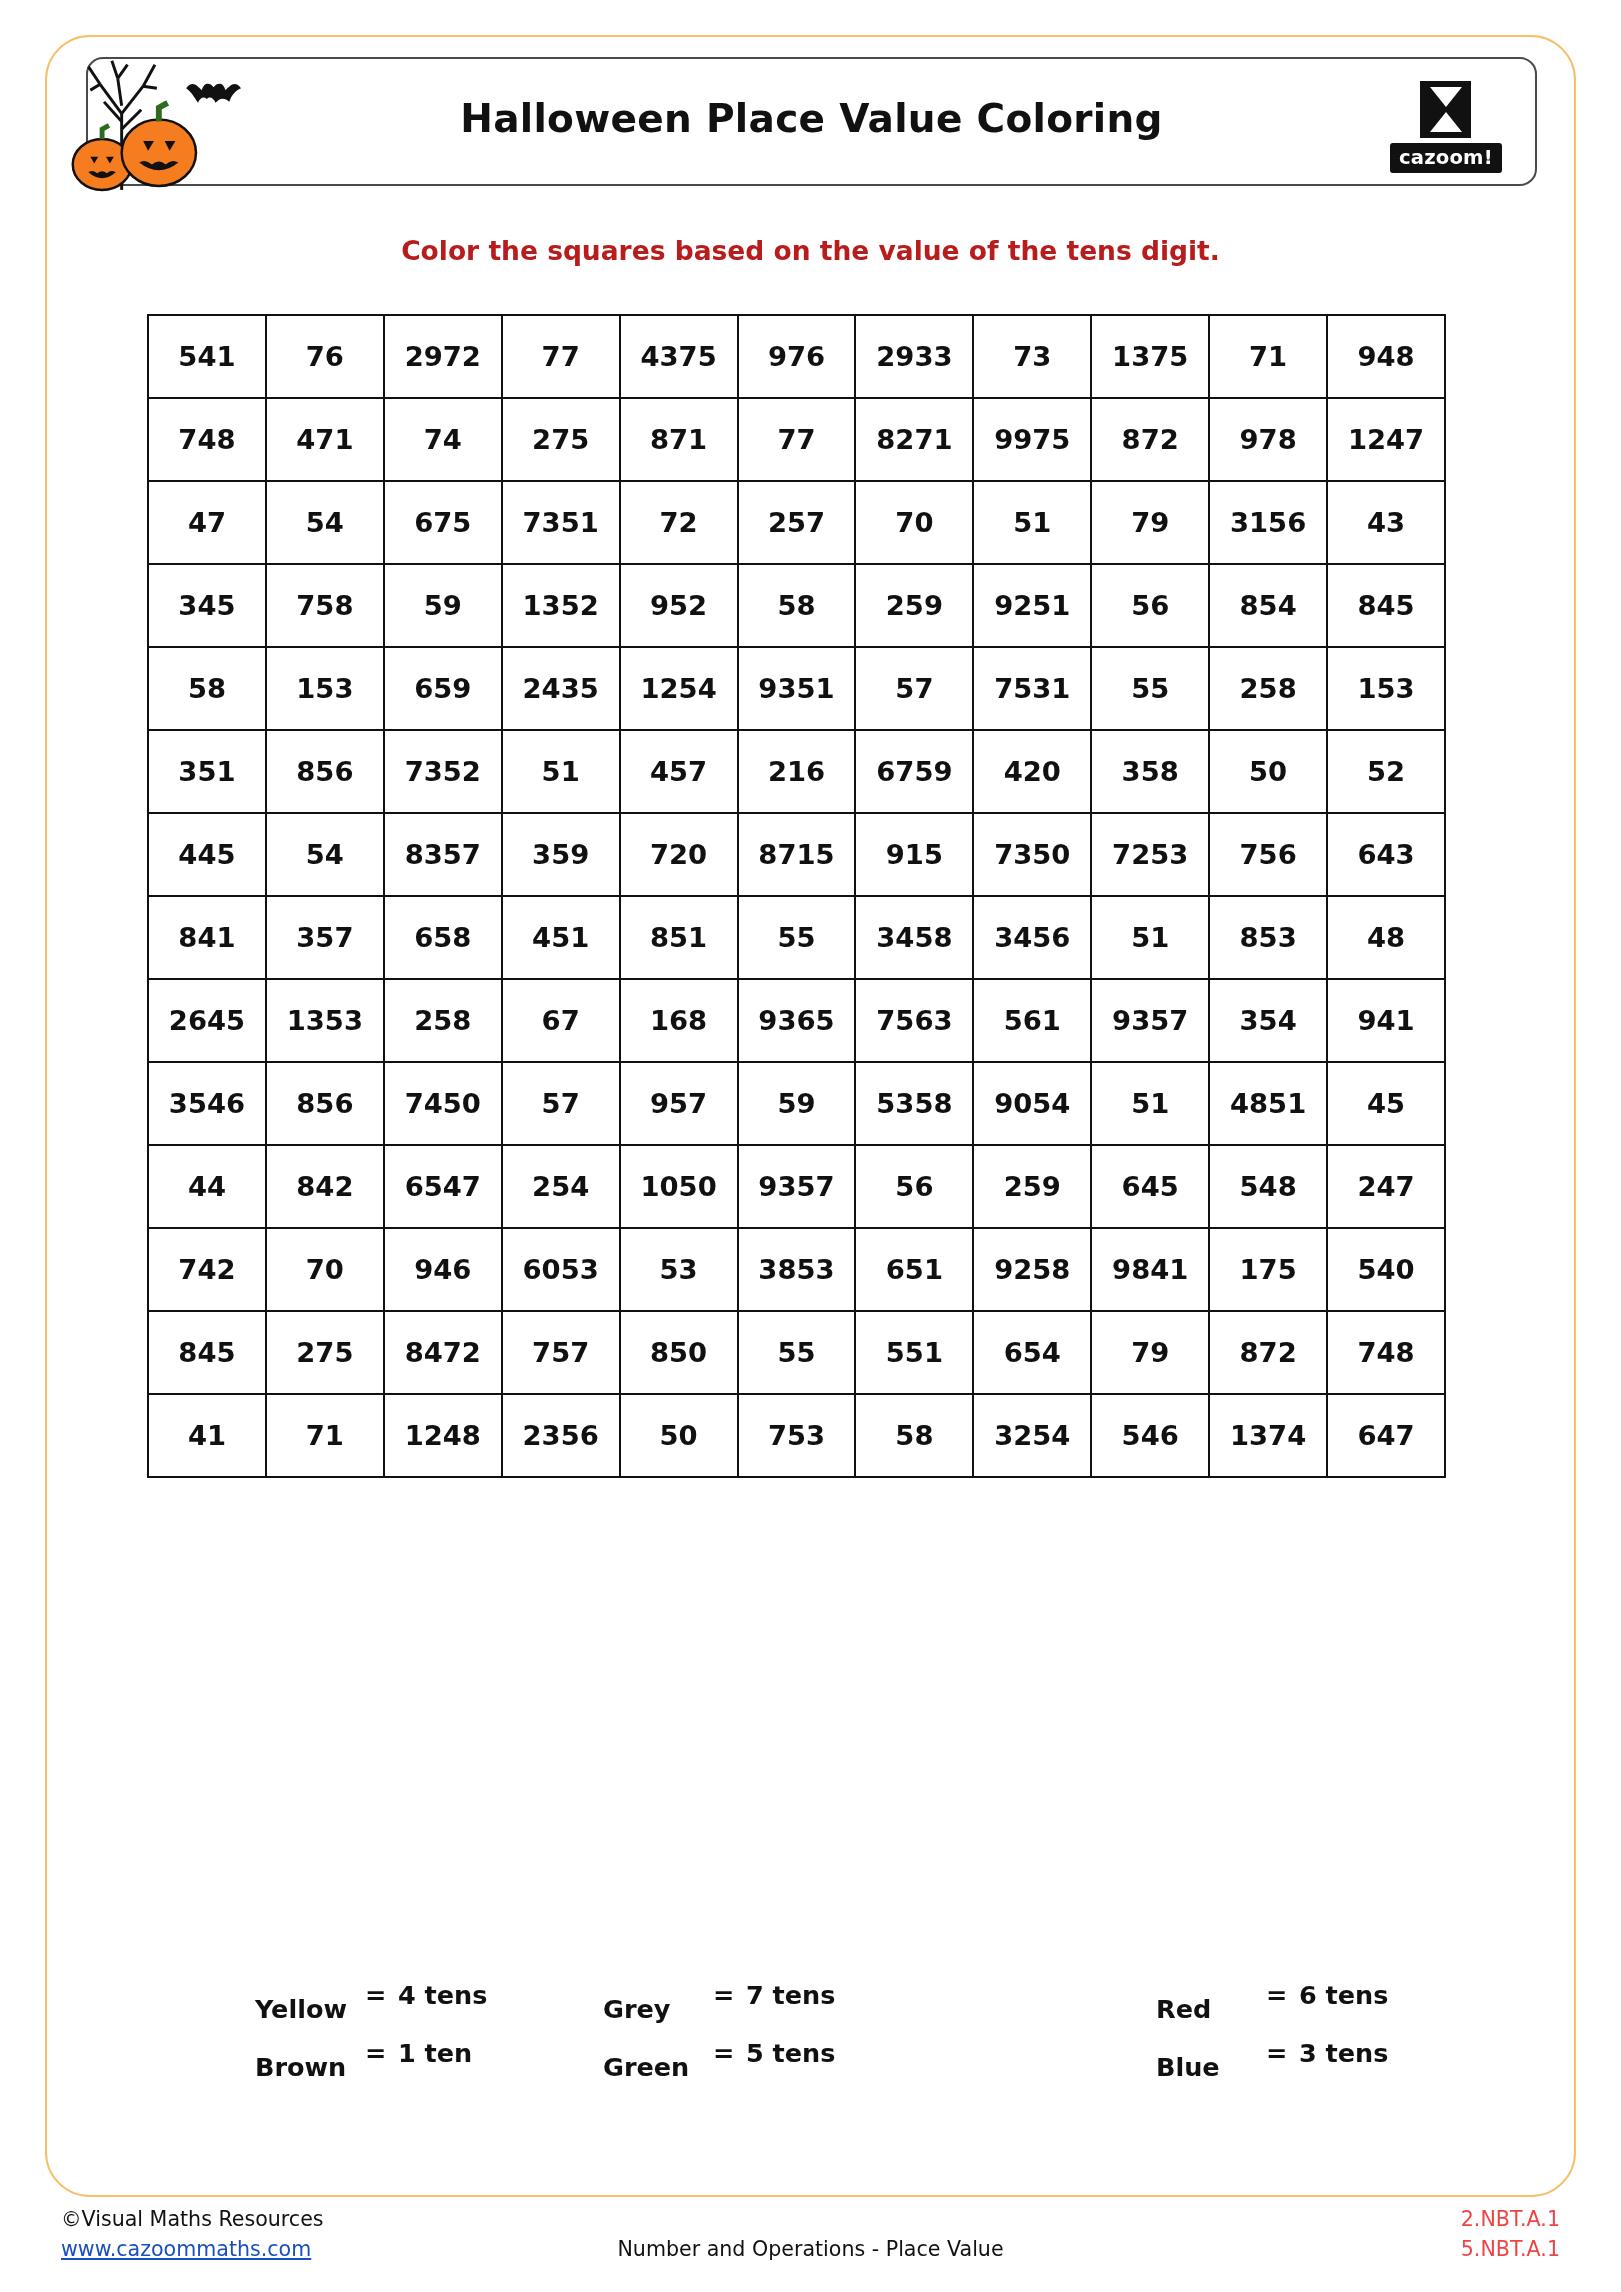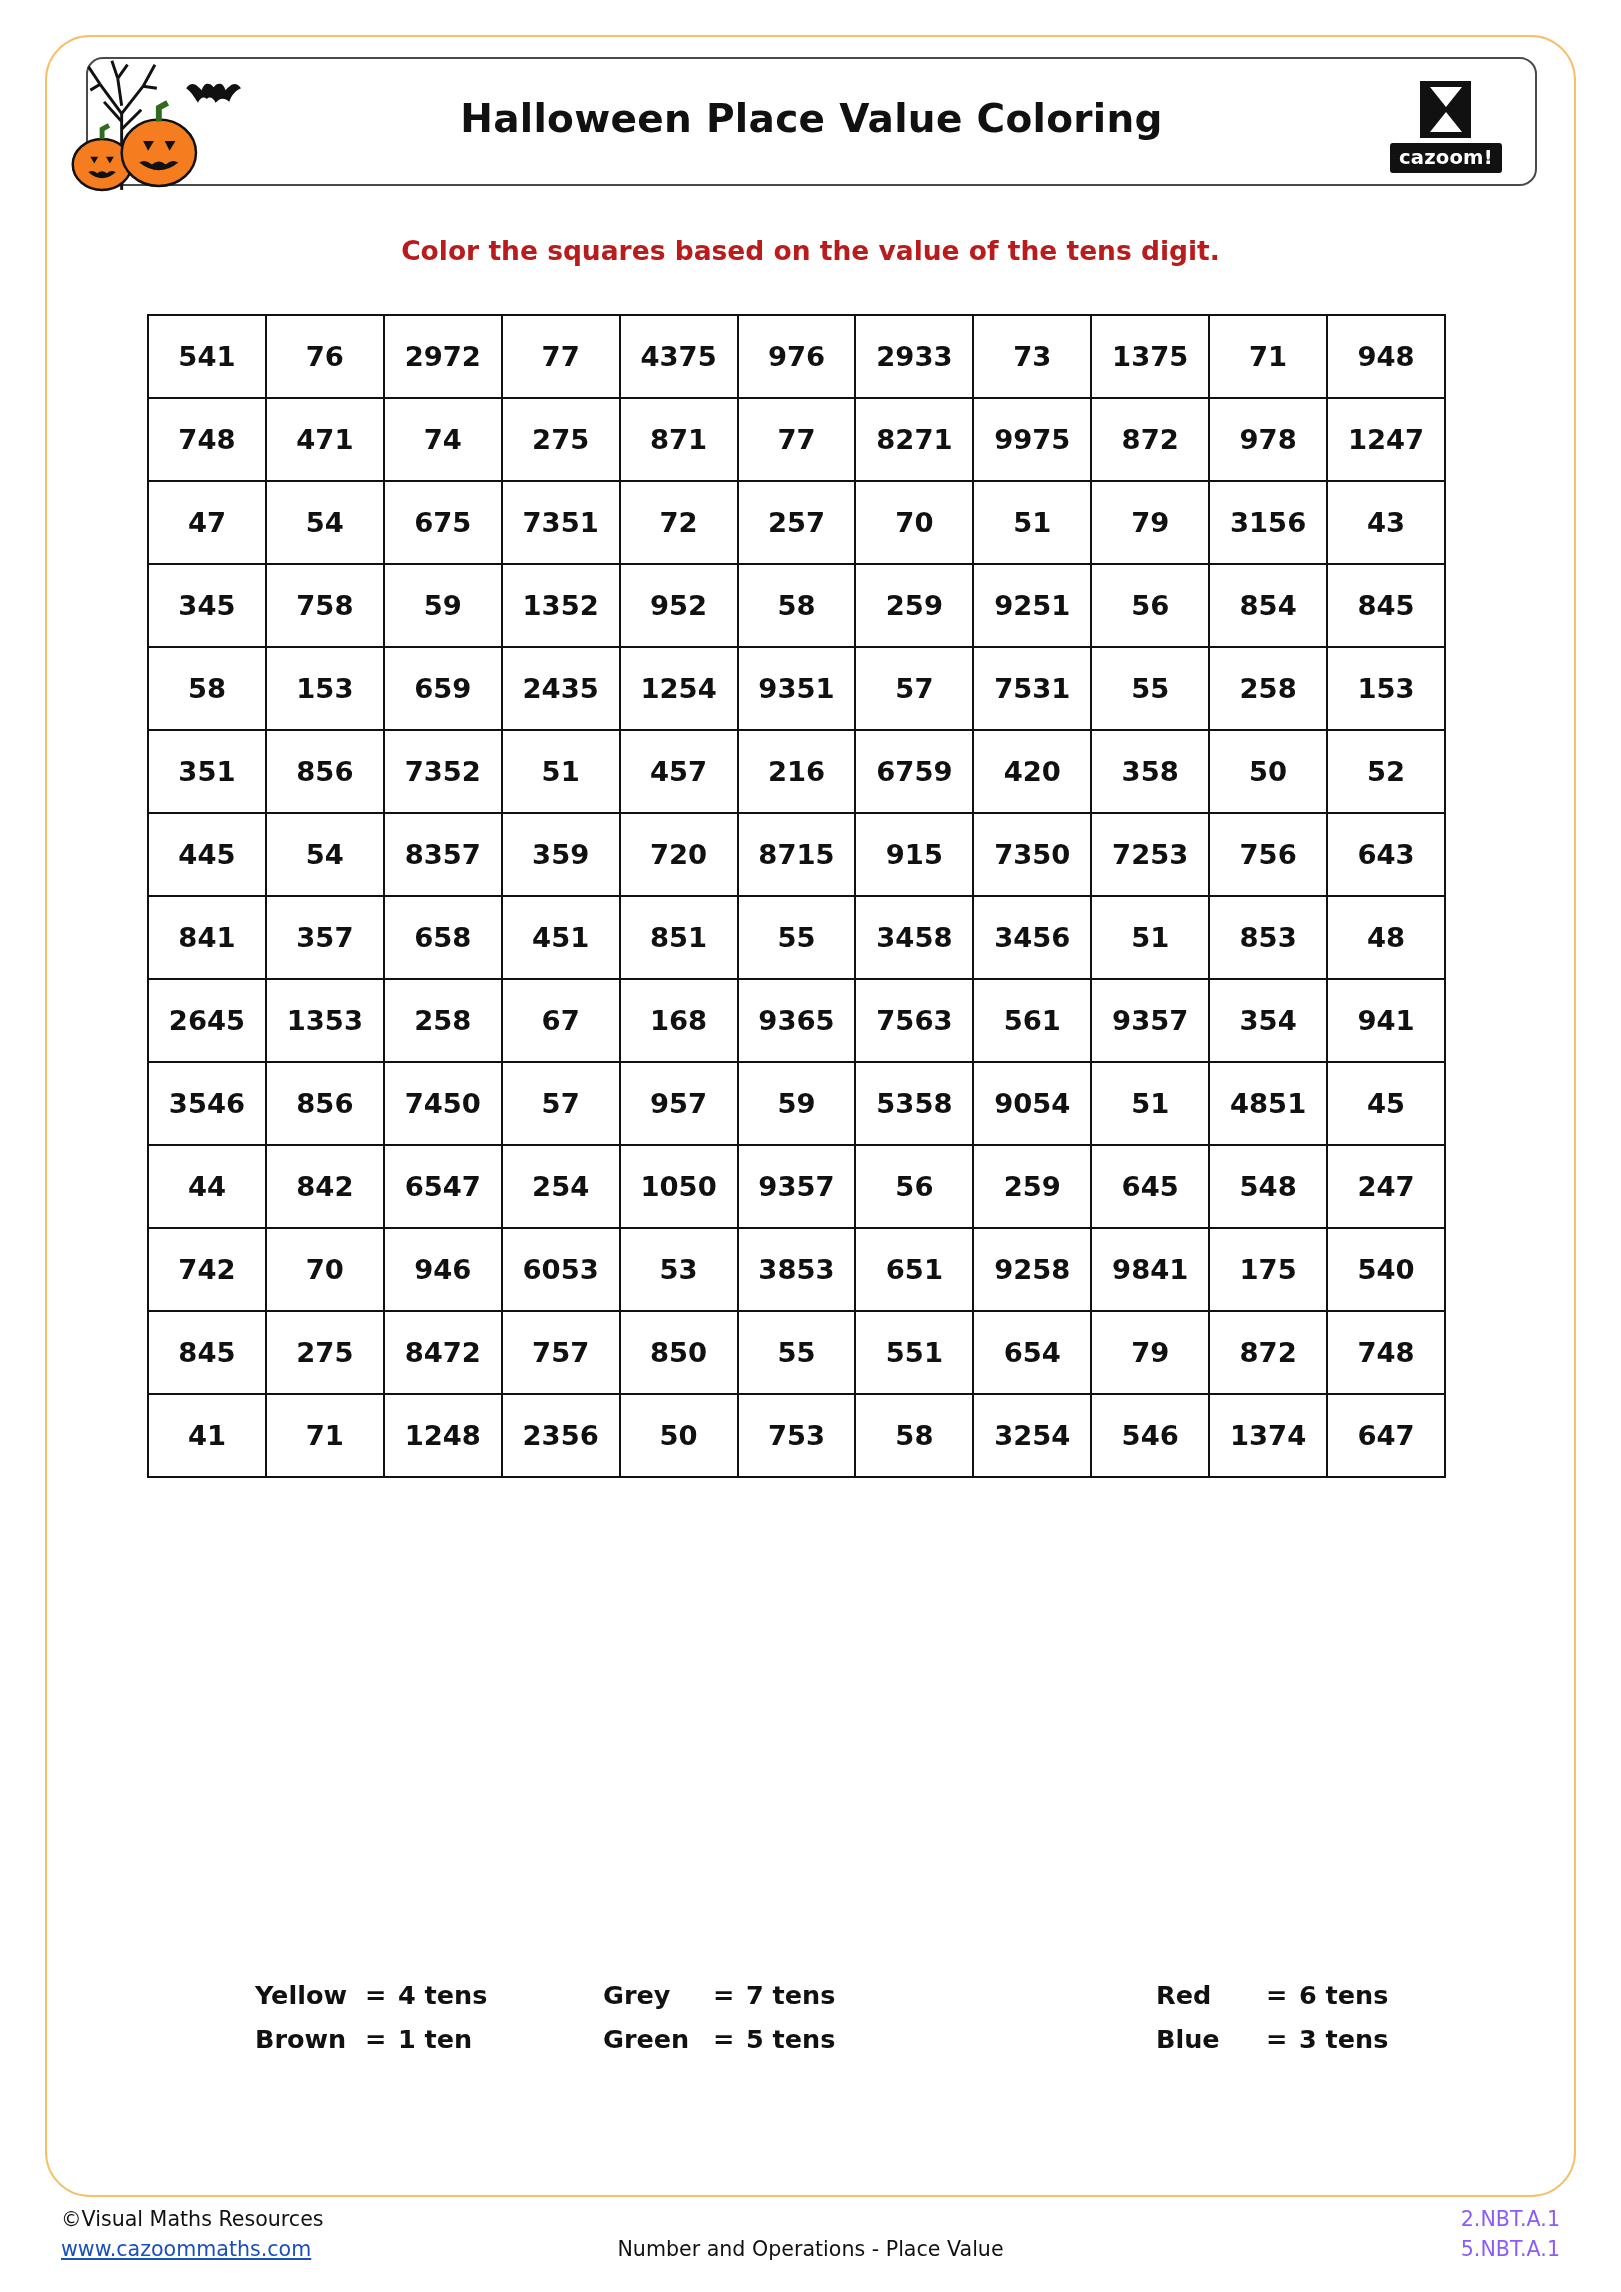--- a/index.html
+++ b/index.html
@@ -162,21 +162,21 @@
     display: flex;
     justify-content: flex-start;
     margin-bottom: 13.7px;
   }
   .legend-cell {
     display: flex;
   }
   .legend-cell.c1 { width: 407px; padding-left: 108px; box-sizing: border-box; }
   .legend-cell.c2 { width: 421px; padding-left: 49px; box-sizing: border-box; }
   .legend-cell.c3 { width: 421px; padding-left: 181px; box-sizing: border-box; }
-  .legend-color { display: inline-block; min-width: 110px; }
+  .legend-color { display: inline-block; min-width: 110px; margin-top: 14px; }
   .legend-eq { display: inline-block; width: 33px; }
   .legend-val { display: inline-block; }
   
   .footer-left {
     position: absolute;
     left: 61px;
     top: 2205px;
     font-size: 20.6px;
     color: #111111;
     line-height: 1.45;
@@ -193,21 +193,21 @@
     text-align: center;
     font-size: 20.6px;
     color: #111111;
   }
   .footer-right {
     position: absolute;
     right: 61px;
     top: 2205px;
     text-align: left;
     font-size: 20.6px;
-    color: #8b5cf6;
+    color: #ef4444;
     line-height: 1.45;
   }
 </style>
 </head>
 <body>
 
 <div class="page">
 
   <div class="sheet-border"></div>
 

